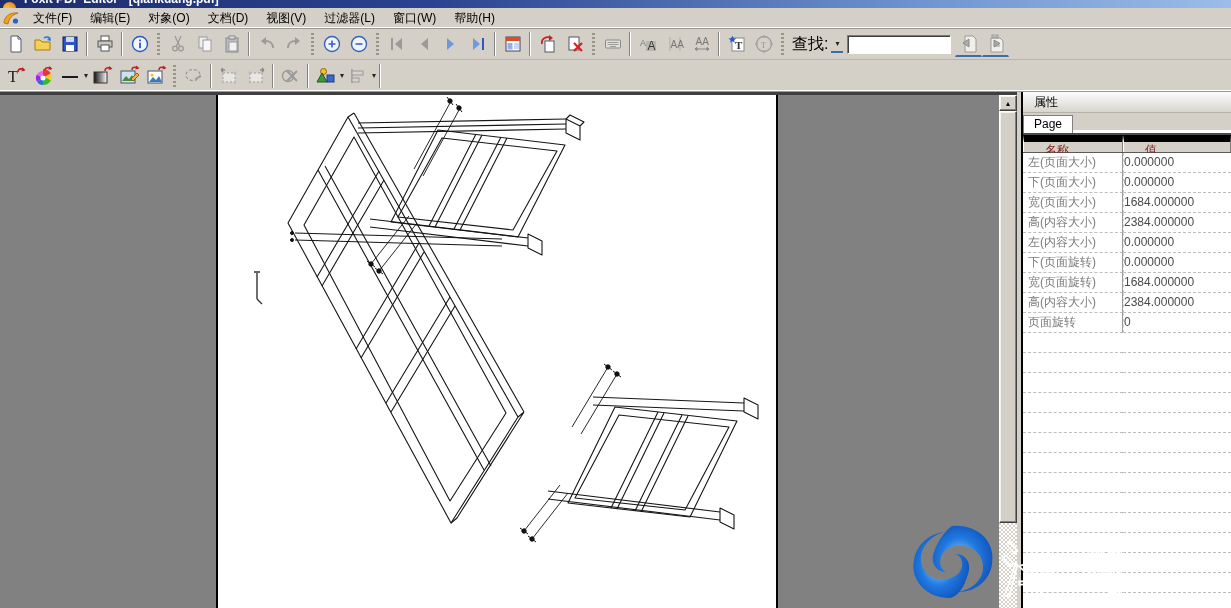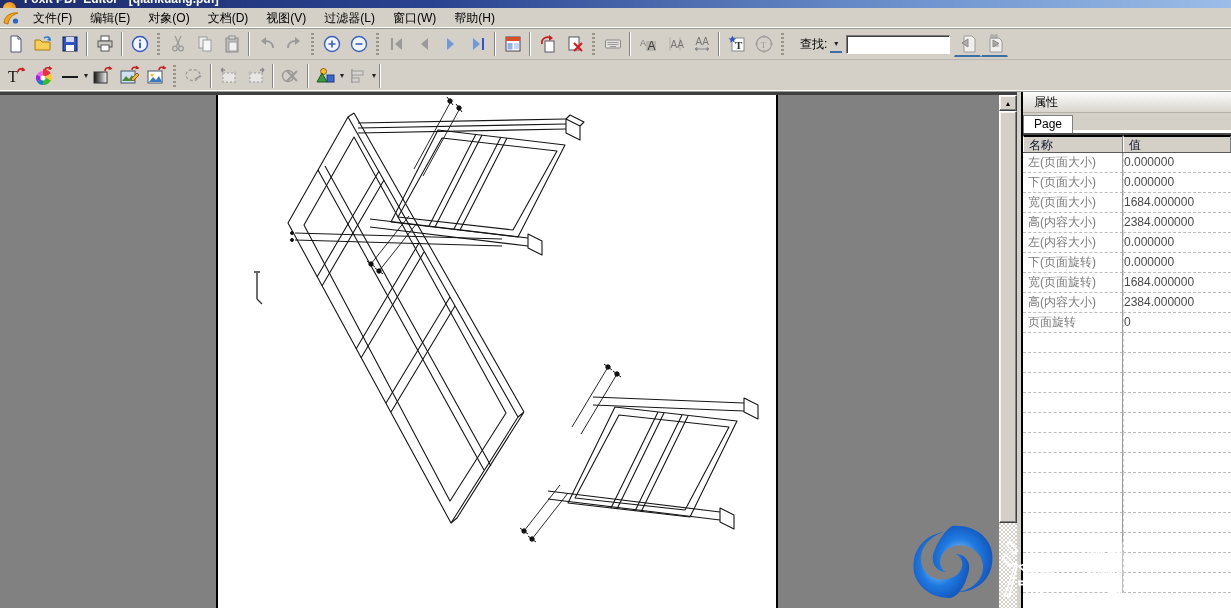--- a/index.html
+++ b/index.html
@@ -25,21 +25,21 @@
   
   .toolbar{display:flex;align-items:center;background:#d4d0c8;padding-left:2px;}
   .tb1{height:31px;border-bottom:1px solid #b8b5ae;}
   .tb2{height:32px;border-bottom:1px solid #9c9a94;box-shadow:inset 0 -1px 0 #fff;}
   .tbtn{width:27px;height:25px;display:flex;align-items:center;justify-content:center;
     border:1px solid transparent;background:transparent;padding:0;}
   .sep{width:2px;height:24px;margin:0 3px;border-left:1px solid #848484;border-right:1px solid #fff;}
   .grip{width:3px;height:22px;margin:0 4px;
     background:repeating-linear-gradient(to bottom,#989588 0 2px,transparent 2px 4px);}
   .caret{font-size:8px;color:#222;margin-left:1px;}
-  .findlabel{font-size:12px;margin:0 3px 0 12px;}
+  .findlabel{font-size:16px;margin:0 3px 0 4px;}
   .findcaret{width:12px;height:18px;font-size:8px;color:#222;display:flex;align-items:center;
     justify-content:center;border-bottom:2px solid #3a6ea5;}
   .findinput{width:104px;height:19px;border:1px solid #7a7a7a;border-right-color:#fff;
     border-bottom-color:#fff;box-shadow:inset 1px 1px 0 #404040;background:#fff;
     font-size:12px;padding:0 3px;margin:0 4px;}
   .findbtn{border-bottom:2px solid #3a6ea5;}
 
   
   .content{display:flex;height:516px;}
   .canvaswrap{display:flex;border-top:3px solid #3f3f3f;flex:0 0 1017px;}
@@ -61,26 +61,26 @@
   
   .panelgap{width:4px;background:#d4d0c8;}
   .panel{flex:1;border-left:2px solid #000;background:#fff;display:flex;flex-direction:column;}
   .paneltitle{height:21px;line-height:21px;padding-left:11px;font-size:12px;color:#000;
     background:linear-gradient(#fcfcfc,#d8d5cd);border-bottom:1px solid #b5b2aa;}
   .tabrow{height:22px;background:#d4d0c8;display:flex;align-items:flex-end;
     border-bottom:2px solid #4a4a4a;box-shadow:inset 0 -3px 0 #fff;}
   .tab{height:18px;line-height:17px;padding:0 10px;font-size:12px;background:#fff;
     border:1px solid #808080;border-bottom:none;}
   .gridhead{display:flex;height:18px;background:#d4d0c8;border-bottom:1px solid #5a5a5a;}
-  .gridhead .hcell{font-size:12px;line-height:17px;padding-left:5px;color:#0f172a;
-    border-top:2px solid #000000;border-left:1px solid #fff;border-right:1px solid #808080;}
+  .gridhead .hcell{font-size:12px;line-height:17px;padding-left:21px;color:#7f1d1d;
+    border-top:7px solid #000000;border-left:1px solid #fff;border-right:1px solid #808080;}
   .hname{width:100px;}
   .hval{flex:1;}
   .gridbody{flex:1;overflow:hidden;background:#fff;}
-  .prow{display:flex;height:20px;}
+  .prow{display:flex;height:20px;align-items:flex-end;}
   .pname{width:100px;font-size:12px;color:#7b7b7b;line-height:19px;padding-left:5px;
     border-bottom:1px dashed #bdbdbd;border-right:1px solid #9a9a9a;white-space:nowrap;overflow:hidden;}
   .pval{flex:1;font-size:12px;color:#4a4a4a;line-height:19px;
     border-bottom:1px dashed #bdbdbd;border-left:1px dashed #cfcfcf;}
 
   
   .watermark{position:absolute;left:900px;top:518px;width:240px;height:92px;
     pointer-events:none;z-index:5;}
 </style>
 </head>

